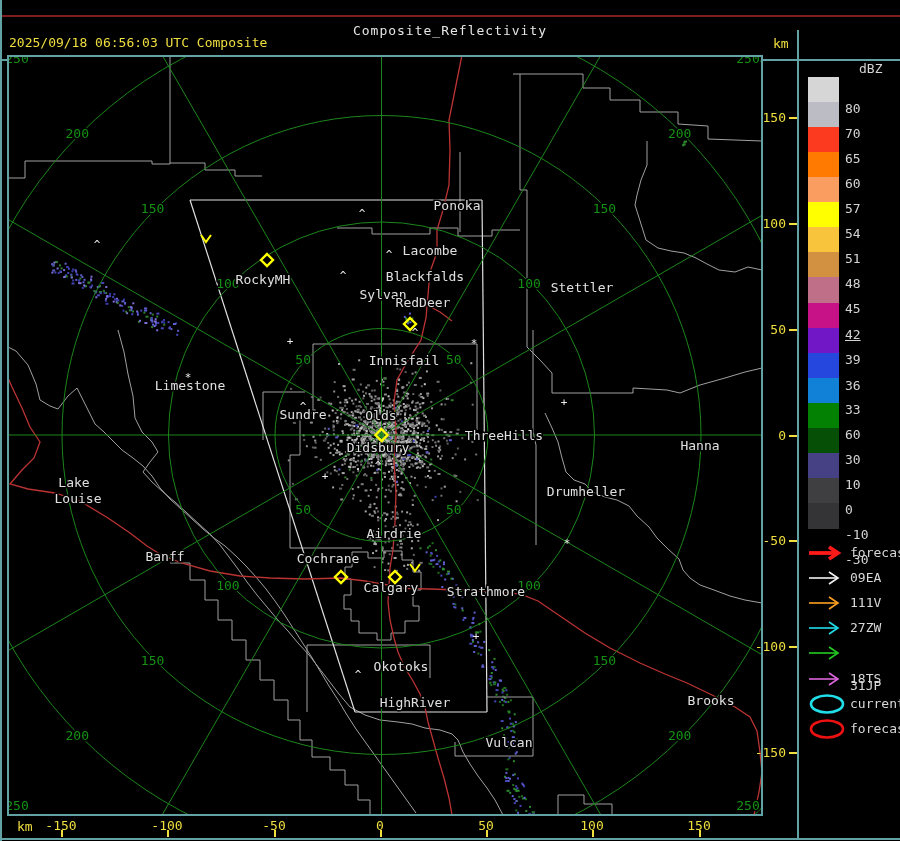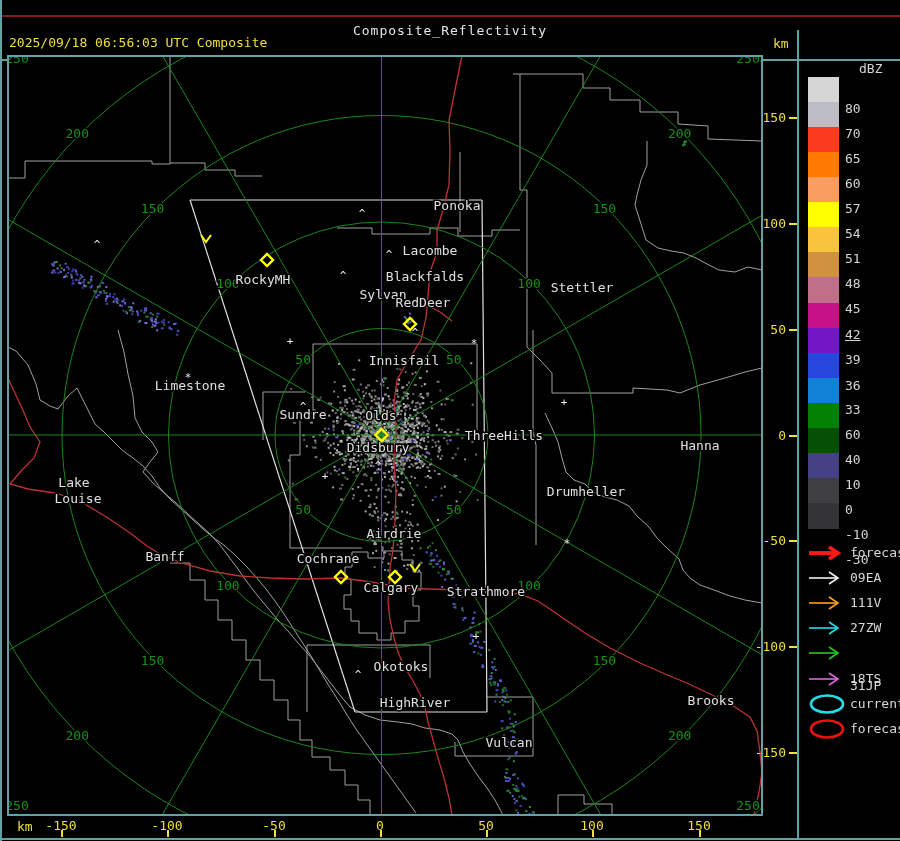--- a/index.html
+++ b/index.html
@@ -1944,21 +1944,21 @@
       <div class="cb-label" style="top: 169.24px;">57</div>
       <div class="cb-label" style="top: 194.3px;">54</div>
       <div class="cb-label" style="top: 219.36px;">51</div>
       <div class="cb-label" style="top: 244.42px;">48</div>
       <div class="cb-label" style="top: 269.48px;">45</div>
       <div class="cb-label" style="top: 294.54px; text-decoration: underline;">42</div>
       <div class="cb-label" style="top: 319.6px;">39</div>
       <div class="cb-label" style="top: 346px; text-align: center;">36</div>
       <div class="cb-label" style="top: 369.72px;">33</div>
       <div class="cb-label" style="top: 394.78px;">60</div>
-      <div class="cb-label" style="top: 419.84px;">40</div>
+      <div class="cb-label" style="top: 419.84px;">30</div>
       <div class="cb-label" style="top: 444.9px;">10</div>
       <div class="cb-label" style="top: 469.96px;">0</div>
       <div class="cb-label" style="top: 495.02px;">-10</div>
       <div class="cb-label" style="top: 520.08px;">-30</div>
     </div>
   <div id="legend">
       <svg width="44" height="22" class="lg-glyph" style="top: 542px;">
         <line x1="3" y1="11" x2="31" y2="11" stroke="#ff1a1a" stroke-width="3.8"></line>
         <polyline points="23,5 32,11 23,17" fill="none" stroke="#ff1a1a" stroke-width="3.8"></polyline>
       </svg>

